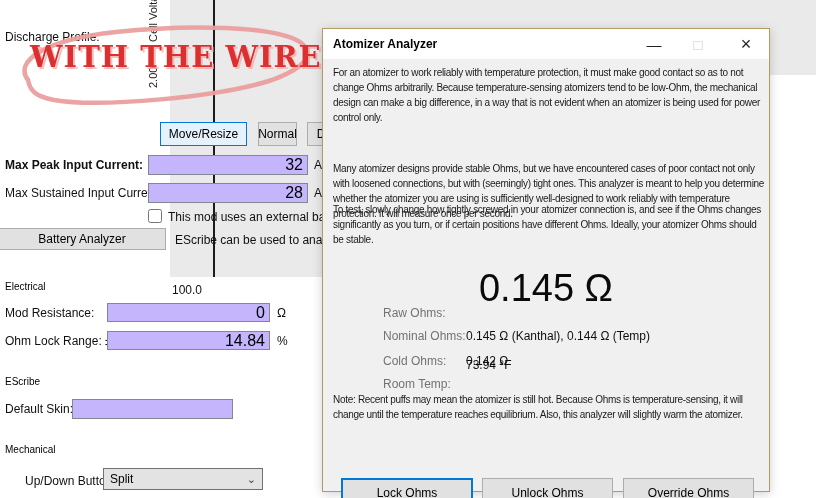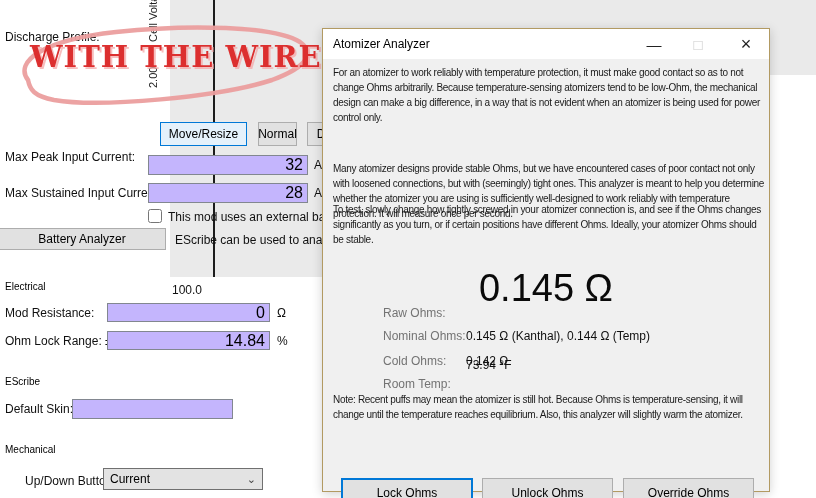--- a/index.html
+++ b/index.html
@@ -46,21 +46,21 @@
   .combo .chev{margin-left:auto; color:#444; font-size:11px;}
 
   
   #dialog{
     background:#f0f0f0; border:1px solid var(--color-dialog-border,#b29a62);
     box-shadow:0 2px 10px rgba(0,0,0,.18); box-sizing:border-box;
   }
   #dialog-titlebar{
     position:absolute; left:0; top:0; right:0; height:30px; background:#ffffff;
   }
-  #dialog-title{position:absolute; left:10px; top:8px; font-size:12px; color:#000;}
+  #dialog-title{position:absolute; left:10px; top:8px; font-size:12px; color:#000;font-weight:bold;}
   .win-btn{position:absolute; top:3px; width:30px; height:24px; display:flex; align-items:center; justify-content:center; font-size:15px; color:#222;}
   .win-btn.disabled{color:#cccccc;}
   .para{
     position:absolute; left:10px; width:436px; font-size:10px; letter-spacing:-.3px;
     line-height:15px; color:#1a1a1a; margin:0;
   }
   #big-reading{
     position:absolute; left:0; width:100%; text-align:center;
     font-size:38px; color:#0a0a0a;
   }
@@ -85,21 +85,21 @@
 
   <svg class="abs" style="left:8px;top:18px;" width="312" height="96" viewBox="0 0 312 96">
     <path d="M 20 62 C 6 44, 34 22, 108 14 C 182 6, 266 8, 292 24 C 306 34, 302 48, 264 62 C 212 79, 92 90, 46 82 C 26 78, 22 72, 20 62" style="fill:none; stroke:var(--color-annotation-stroke,#eb9e9e); stroke-width:4.5; stroke-linecap:round; opacity:.95;"></path>
   </svg>
   <div class="abs" id="annotation-text" style="left:30px;top:40px;">WITH THE WIRE</div>
 
   <div class="abs btn focus-blue" style="left:160px;top:122px;width:87px;height:24px;">Move/Resize</div>
   <div class="abs btn" style="left:258px;top:122px;width:39px;height:24px;">Normal</div>
   <div class="abs btn" style="left:307px;top:122px;width:54px;height:24px;">Delete</div>
 
-  <div class="abs lbl" style="left:5px;top:150px;">Max Peak Input Current:</div>
+  <div class="abs lbl" style="left:5px;top:158px;font-weight:bold;">Max Peak Input Current:</div>
   <input class="abs tbox" style="left: 148px; top: 155px; width: 160px; height: 20px;" value="32">
   <div class="abs lbl" style="left:314px;top:158px;">A</div>
 
   <div class="abs lbl" style="left:5px;top:186px;">Max Sustained Input Current:</div>
   <input class="abs tbox" style="left: 148px; top: 183px; width: 160px; height: 20px;" value="28">
   <div class="abs lbl" style="left:314px;top:186px;">A</div>
 
   <input type="checkbox" class="abs" style="left: 148px; top: 209px; width: 14px; height: 14px; margin: 0px;">
   <div class="abs lbl" style="left:168px;top:210px;">This mod uses an external battery</div>
 
@@ -115,21 +115,21 @@
   <input class="abs tbox" style="left: 107px; top: 331px; width: 163px; height: 19px;" value="14.84">
   <div class="abs lbl" style="left:277px;top:334px;">%</div>
 
   <div class="abs section-h" style="left:5px;top:376px;">EScribe</div>
   <div class="abs lbl" style="left:5px;top:402px;">Default Skin:</div>
   <input class="abs tbox" style="left: 72px; top: 399px; width: 161px; height: 20px; text-align: left;" value="">
 
   <div class="abs section-h" style="left:5px;top:444px;">Mechanical</div>
   <div class="abs lbl" style="left:17px;top:474px;margin-left:8px;">Up/Down Buttons:</div>
   <div class="abs combo" style="left:103px;top:468px;width:160px;height:22px;">
-    <span>Current</span>
+    <span>Split</span>
     <span class="chev">⌄</span>
   </div>
 
   <div class="abs" id="dialog" style="left:322px;top:28px;width:448px;height:464px;">
     <div id="dialog-titlebar">
       <div id="dialog-title">Atomizer Analyzer</div>
       <div class="win-btn" style="left:316px;">
           <span>—</span>
         </div>
       <div class="win-btn disabled" style="left:360px;">

